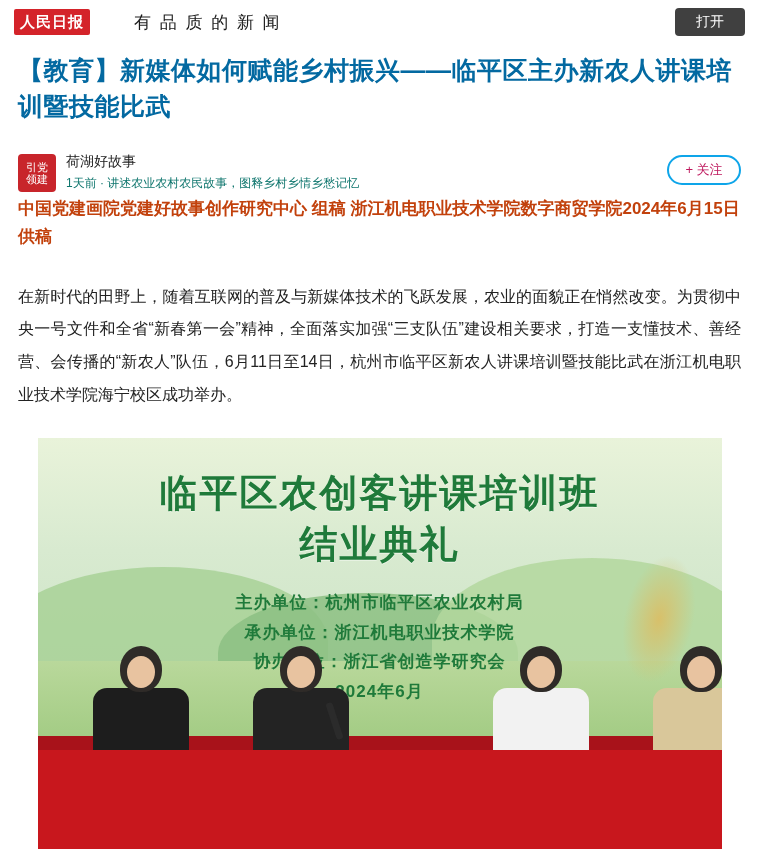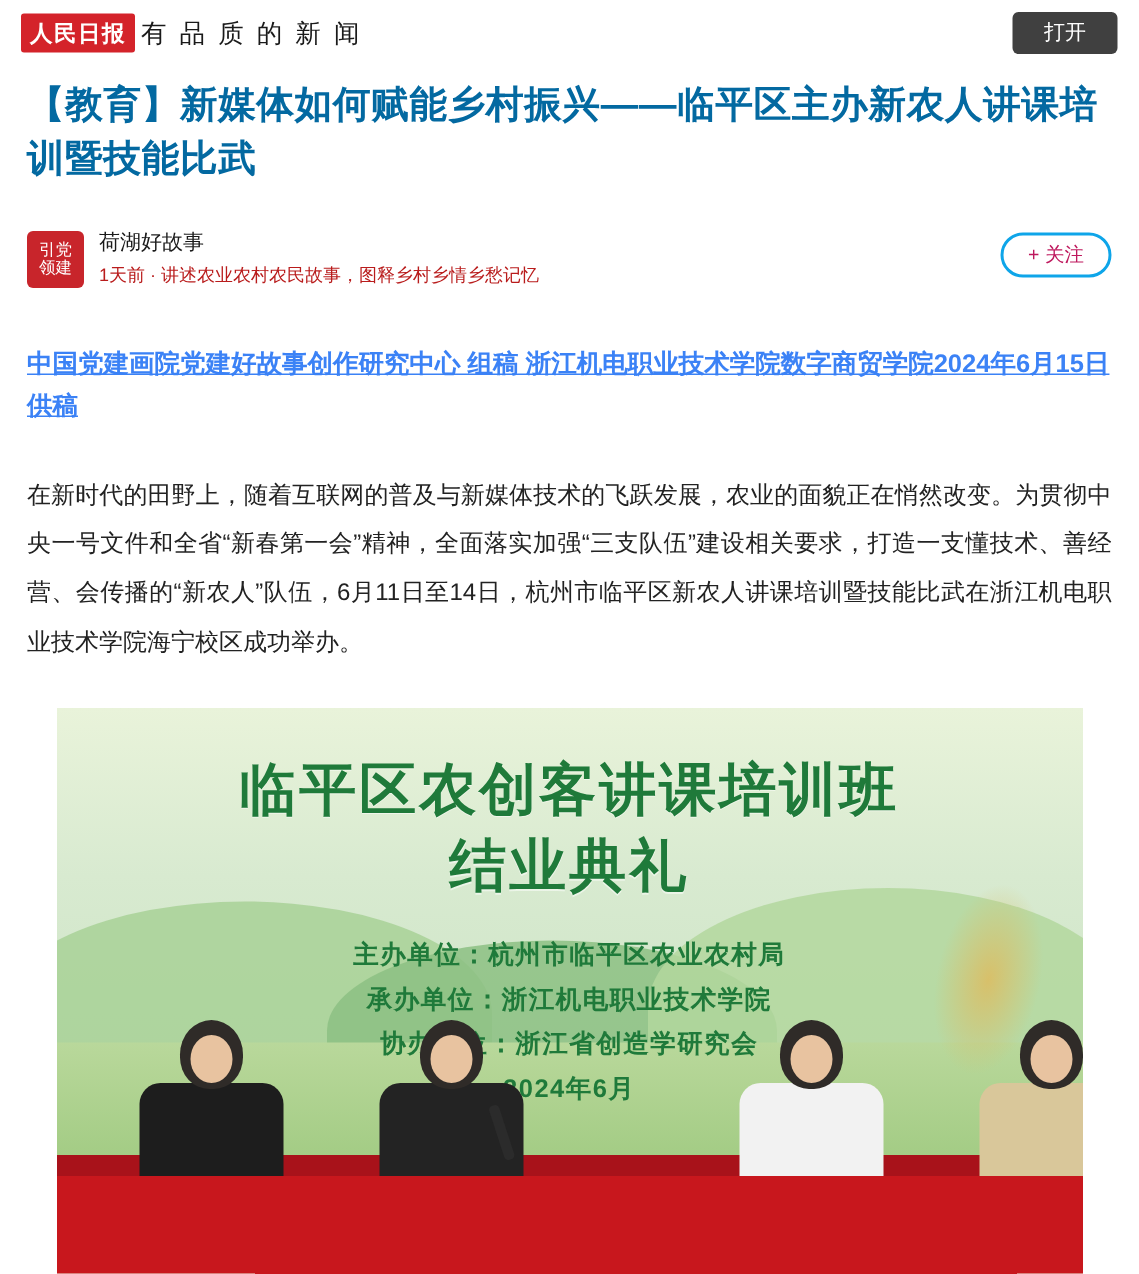--- a/index.html
+++ b/index.html
@@ -12,20 +12,21 @@
   }
 
   
   .topbar {
     height: 44px;
     display: flex;
     align-items: center;
     padding: 16px 14px;
     background: #ffffff;
     position: relative;
+    gap: 40px;
   }
   .logo-mark {
     width: 76px;
     height: 26px;
     background: #d4232a;
     color: #ffffff;
     font-family: "DejaVu Sans", sans-serif;
     font-size: 15px;
     font-weight: bold;
     letter-spacing: 1px;
@@ -98,46 +99,44 @@
   .author-meta {
     margin-left: 10px;
   }
   .author-name {
     font-size: 14px;
     color: #1a1a1a;
     font-weight: 500;
   }
   .author-sub {
     font-size: 12px;
-    color: #b91c1c;
+    color: #0f766e;
     margin-top: 4px;
   }
   .follow-btn {
     position: absolute;
     right: 0;
     top: 4px;
     width: 74px;
     height: 30px;
     border: 2px solid #0ea5e9;
     color: #be185d;
     background: #ffffff;
     border-radius: 15px;
     font-size: 13px;
     font-family: "Liberation Sans", sans-serif;
     cursor: pointer;
   }
 
   
   .subheading {
-    margin-top: 34px;
     font-size: 17px;
     font-weight: bold;
     line-height: 1.65;
-    color: #3b82f6;
-    text-decoration: underline;
+    color: #c2410c;
   }
 
   .body-para {
     margin-top: 30px;
     font-size: 16px;
     line-height: 2.05;
     color: #222222;
     text-align: justify;
     text-justify: inter-ideograph;
   }

